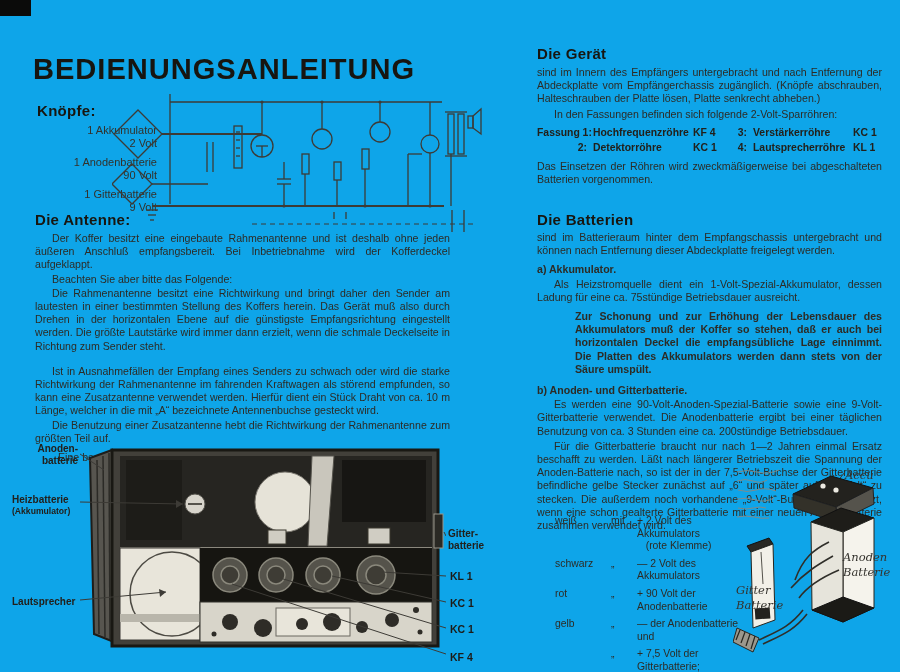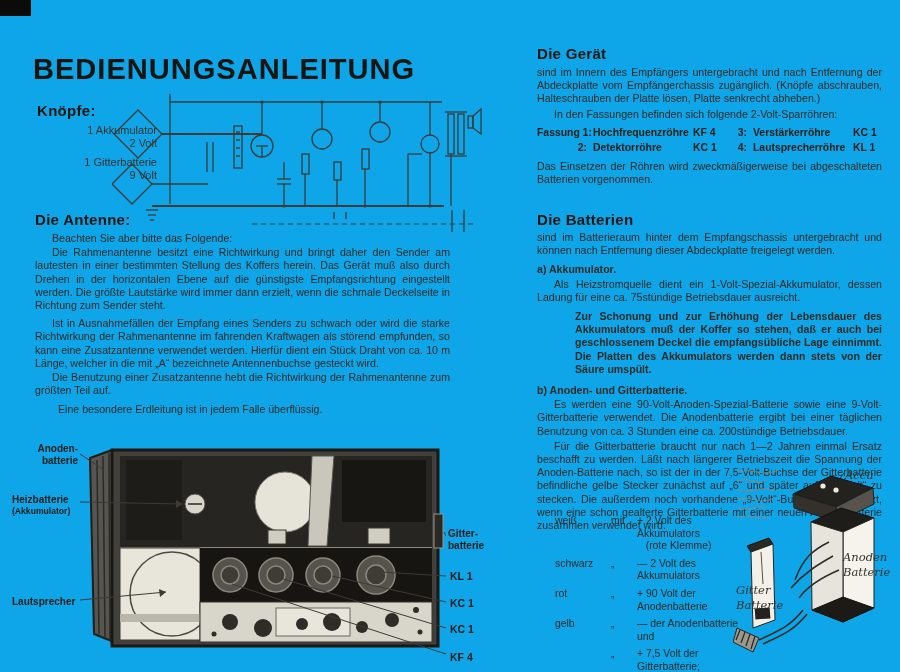--- a/index.html
+++ b/index.html
@@ -46,20 +46,25 @@
   <div class="abs title">BEDIENUNGSANLEITUNG</div>
 
   <div class="abs" style="left:37px;top:102px;">
     <h3 class="sec">Knöpfe:</h3>
   </div>
   <div class="abs" style="left:37px;top:124px;width:120px;">
     <div class="zb-item">
       <span>1</span>
       <span>Akkumulator</span>
       <span class="zb-volt">2 Volt</span>
+    </div>
+    <div class="zb-item">
+      <span>1</span>
+      <span>Anodenbatterie</span>
+      <span class="zb-volt">90 Volt</span>
     </div>
     <div class="zb-item">
       <span>1</span>
       <span>Gitterbatterie</span>
       <span class="zb-volt">9 Volt</span>
     </div>
   </div>
 
   <svg class="abs" style="left:112px;top:84px;" width="372" height="150" viewBox="0 0 372 150">
     <g stroke="#3d3b36" stroke-width="1.3" fill="none">
@@ -123,22 +128,23 @@
       <circle cx="172" cy="122" r="1.6"></circle>
         <circle cx="253" cy="122" r="1.6"></circle>
         <circle cx="318" cy="122" r="1.6"></circle>
     </g>
   </svg>
 
   <div class="abs" style="left:35px;top:211px;">
     <h3 class="sec">Die Antenne:</h3>
   </div>
   <div class="abs body-txt" style="left:35px;top:232px;width:415px;">
+    <p class="ind" style="margin:0 0 1px;">Der Koffer besitzt eine eingebaute Rahmenantenne und ist deshalb ohne jeden äußeren Anschluß empfangsbereit. Bei Inbetriebnahme wird der Kofferdeckel aufgeklappt.</p>
     <p class="ind" style="margin:0 0 1px;">Beachten Sie aber bitte das Folgende:</p>
-    <p class="ind" style="margin:0 0 5px;">Die Rahmenantenne besitzt eine Richtwirkung und bringt daher den Sender am lautesten in einer bestimmten Stellung des Koffers herein. Das Gerät muß also durch Drehen in der horizontalen Ebene auf die günstigste Empfangsrichtung eingestellt werden. Die größte Lautstärke wird immer dann erzielt, wenn die schmale Deckelseite in Richtung zum Sender steht.</p>
+    <p class="ind" style="margin:0 0 12px;">Die Rahmenantenne besitzt eine Richtwirkung und bringt daher den Sender am lautesten in einer bestimmten Stellung des Koffers herein. Das Gerät muß also durch Drehen in der horizontalen Ebene auf die günstigste Empfangsrichtung eingestellt werden. Die größte Lautstärke wird immer dann erzielt, wenn die schmale Deckelseite in Richtung zum Sender steht.</p>
     <p class="ind" style="margin:0 0 1px;">Ist in Ausnahmefällen der Empfang eines Senders zu schwach oder wird die starke Richtwirkung der Rahmenantenne im fahrenden Kraftwagen als störend empfunden, so kann eine Zusatzantenne verwendet werden. Hierfür dient ein Stück Draht von ca. 10 m Länge, welcher in die mit „A“ bezeichnete Antennenbuchse gesteckt wird.</p>
     <p class="ind" style="margin:0 0 1px;">Die Benutzung einer Zusatzantenne hebt die Richtwirkung der Rahmenantenne zum größten Teil auf.</p>
     <p class="ind" style="margin:6px;">Eine besondere Erdleitung ist in jedem Falle überflüssig.</p>
   </div>
 
   <svg class="abs" style="left:80px;top:444px;" width="366" height="214" viewBox="0 0 366 214">
 
     <polygon points="10,14 32,6 34,198 14,190" fill="#57554f" stroke="#1e1d1a" stroke-width="2"></polygon>
     <line x1="17" y1="16" x2="19" y2="190" stroke="#2b2a26" stroke-width="1.5"></line>
     <line x1="23" y1="12" x2="25" y2="193" stroke="#2b2a26" stroke-width="1.5"></line>
@@ -249,21 +255,21 @@
     <p style="margin:0;">Das Einsetzen der Röhren wird zweckmäßigerweise bei abgeschalteten Batterien vorgenommen.</p>
   </div>
 
   <div class="abs" style="left:537px;top:211px;">
     <h3 class="sec">Die Batterien</h3>
   </div>
   <div class="abs body-txt" style="left:537px;top:231px;width:345px;">
     <p style="margin:0 0 6px;">sind im Batterieraum hinter dem Empfangschassis untergebracht und können nach Entfernung dieser Abdeckplatte freigelegt werden.</p>
     <p class="bold" style="margin:0 0 1px;">a) Akkumulator.</p>
     <p class="ind" style="margin:0 0 6px;">Als Heizstromquelle dient ein 1-Volt-Spezial-Akkumulator, dessen Ladung für eine ca. 75stündige Betriebsdauer ausreicht.</p>
-    <p class="bold" style="margin:0 0 8px;padding-left:38px;">Zur Schonung und zur Erhöhung der Lebensdauer des Akkumulators muß der Koffer so stehen, daß er auch bei geschlossenem Deckel die empfangsübliche Lage einnimmt. Die Platten des Akkumulators werden dann stets von der Säure umspült.</p>
+    <p class="bold" style="margin:0 0 8px;padding-left:38px;">Zur Schonung und zur Erhöhung der Lebensdauer des Akkumulators muß der Koffer so stehen, daß er auch bei horizontalen Deckel die empfangsübliche Lage einnimmt. Die Platten des Akkumulators werden dann stets von der Säure umspült.</p>
     <p class="bold" style="margin:0 0 1px;">b) Anoden- und Gitterbatterie.</p>
     <p class="ind" style="margin:0 0 2px;">Es werden eine 90-Volt-Anoden-Spezial-Batterie sowie eine 9-Volt-Gitterbatterie verwendet. Die Anodenbatterie ergibt bei einer täglichen Benutzung von ca. 3 Stunden eine ca. 200stündige Betriebsdauer.</p>
     <p class="ind" style="margin:0;">Für die Gitterbatterie braucht nur nach 1—2 Jahren einmal Ersatz beschafft zu werden. Läßt nach längerer Betriebszeit die Spannung der Anoden-Batterie nach, so ist der in der 7,5-Volt-Buchse der Gitterbatterie befindliche gelbe Stecker zunächst auf „6“ und später auf „4,5 Volt“ zu stecken. Die außerdem noch vorhandene „9-Volt“-Buchse wird benutzt, wenn eine schon gealterte Gitterbatterie mit einer neuen Anodenbatterie zusammen verwendet wird.</p>
   </div>
 
   <div class="abs" style="left:555px;top:515px;width:200px;">
     <div class="wire-row">
       <span class="wire-color">weiß</span>
       <span class="wire-link">mit</span>
       <span class="wire-body prew">+ 2 Volt des Akkumulators

